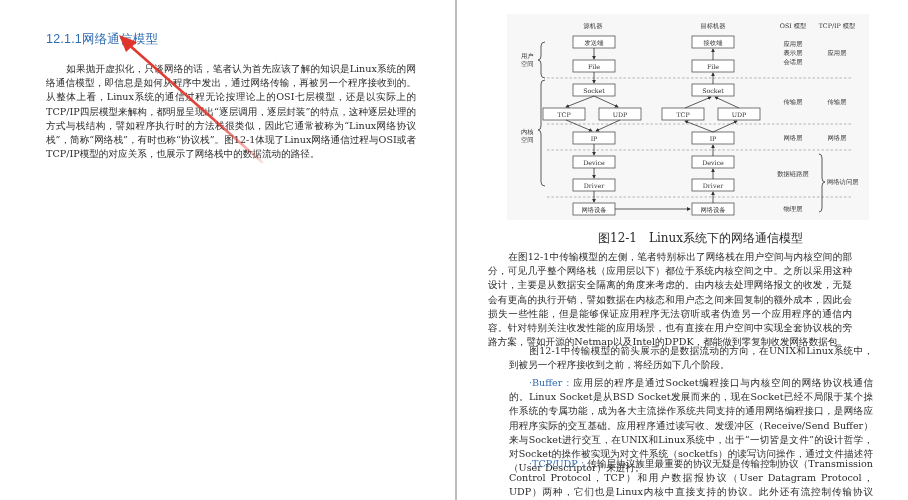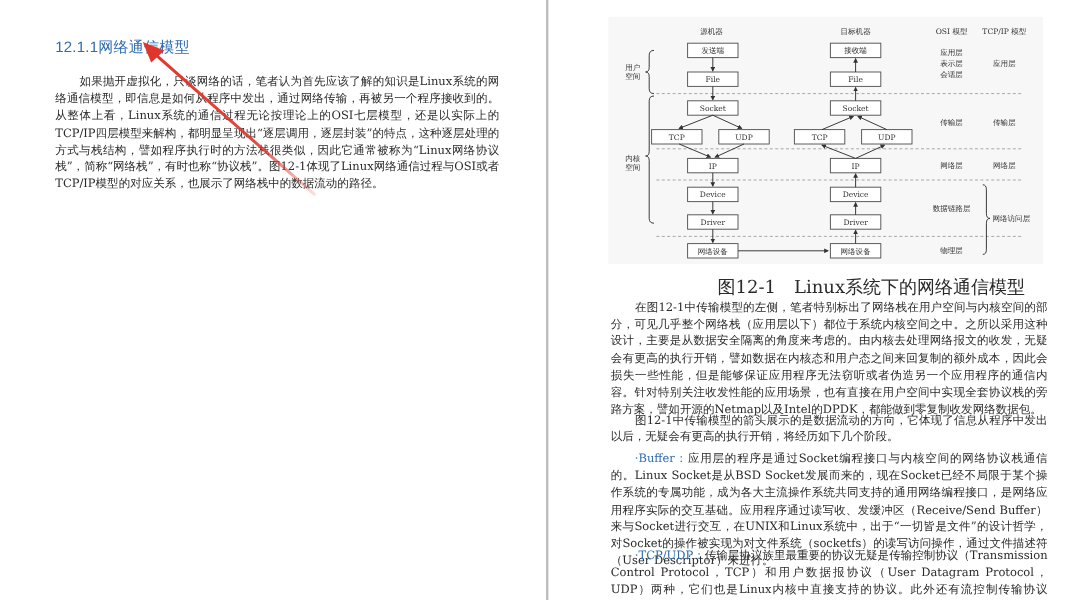--- a/index.html
+++ b/index.html
@@ -21,23 +21,23 @@
   .arrow-annot { position: absolute; left: 0; top: 0; width: 456px; height: 500px; pointer-events: none; }
 
   
   .diagram { position: absolute; left: 507px; top: 14px; width: 362px; height: 206px; background: #f7f7f7; }
   .diagram svg { width: 362px; height: 206px; display: block; }
   .dg-text { font-family: "DejaVu Serif", "Liberation Serif", serif; font-size: 6.3px; fill: #333; }
   .dg-box { fill: #fff; stroke: #555; stroke-width: 0.8; }
   .dg-dash { stroke: #9a9a9a; stroke-width: 0.7; stroke-dasharray: 2.5 2; }
   .dg-line { stroke: #333; stroke-width: 0.8; fill: none; }
 
-  .figure-caption { position: absolute; left: 598px; top: 230px; font-size: 15px; color: #2a2a2a; white-space: nowrap; }
+  .figure-caption { position: absolute; left: 598px; top: 230px; font-size: 12px; color: #2a2a2a; white-space: nowrap; }
 
-  .r-para1 { left: 509px; top: 250px; width: 364px; }
+  .r-para1 { left: 488px; top: 250px; width: 364px; }
   .r-para2 { left: 509px; top: 344px; width: 364px; }
   .r-para3 { left: 509px; top: 376px; width: 364px; }
   .r-para4 { left: 509px; top: 457px; width: 364px; }
   .term { color: #2f6cb0; }
 </style>
 </head>
 <body>
 
 <div class="page page-left">
   <div class="section-heading">
@@ -163,15 +163,15 @@
     <text class="dg-text" x="330" y="90" text-anchor="middle">传输层</text>
     <text class="dg-text" x="330" y="126" text-anchor="middle">网络层</text>
     <path class="dg-line" d="M312,140 q3,0 3,4 l0,20 q0,4 3,4 q-3,0 -3,4 l0,22 q0,4 -3,4"></path>
     <text class="dg-text" x="320" y="170">网络访问层</text>
   </svg>
 </div>
 
 <div class="figure-caption">图12-1　Linux系统下的网络通信模型</div>
 
 <div class="para r-para1"><span class="indent"></span><span>在图12-1中传输模型的左侧，笔者特别标出了网络栈在用户空间与内核空间的部分，可见几乎整个网络栈（应用层以下）都位于系统内核空间之中。之所以采用这种设计，主要是从数据安全隔离的角度来考虑的。由内核去处理网络报文的收发，无疑会有更高的执行开销，譬如数据在内核态和用户态之间来回复制的额外成本，因此会损失一些性能，但是能够保证应用程序无法窃听或者伪造另一个应用程序的通信内容。针对特别关注收发性能的应用场景，也有直接在用户空间中实现全套协议栈的旁路方案，譬如开源的Netmap以及Intel的DPDK，都能做到零复制收发网络数据包。</span></div>
-<div class="para r-para2"><span class="indent"></span><span>图12-1中传输模型的箭头展示的是数据流动的方向，它体现了信息从程序中发出以后，无疑会有更高的执行开销，将经历如下几个阶段。</span></div>
+<div class="para r-para2"><span class="indent"></span><span>图12-1中传输模型的箭头展示的是数据流动的方向，在UNIX和Linux系统中，到被另一个程序接收到之前，将经历如下几个阶段。</span></div>
 <div class="para r-para3"><span class="indent"></span><span class="term">·Buffer：</span><span>应用层的程序是通过Socket编程接口与内核空间的网络协议栈通信的。Linux Socket是从BSD Socket发展而来的，现在Socket已经不局限于某个操作系统的专属功能，成为各大主流操作系统共同支持的通用网络编程接口，是网络应用程序实际的交互基础。应用程序通过读写收、发缓冲区（Receive/Send Buffer）来与Socket进行交互，在UNIX和Linux系统中，出于“一切皆是文件”的设计哲学，对Socket的操作被实现为对文件系统（socketfs）的读写访问操作，通过文件描述符（User Descriptor）来进行。</span></div>
 <div class="para r-para4"><span class="indent"></span><span class="term">·TCP/UDP：</span><span>传输层协议族里最重要的协议无疑是传输控制协议（Transmission Control Protocol，TCP）和用户数据报协议（User Datagram Protocol，UDP）两种，它们也是Linux内核中直接支持的协议。此外还有流控制传输协议（Stream Control Transmission Protocol，</span></div>
 
 </body></html>

